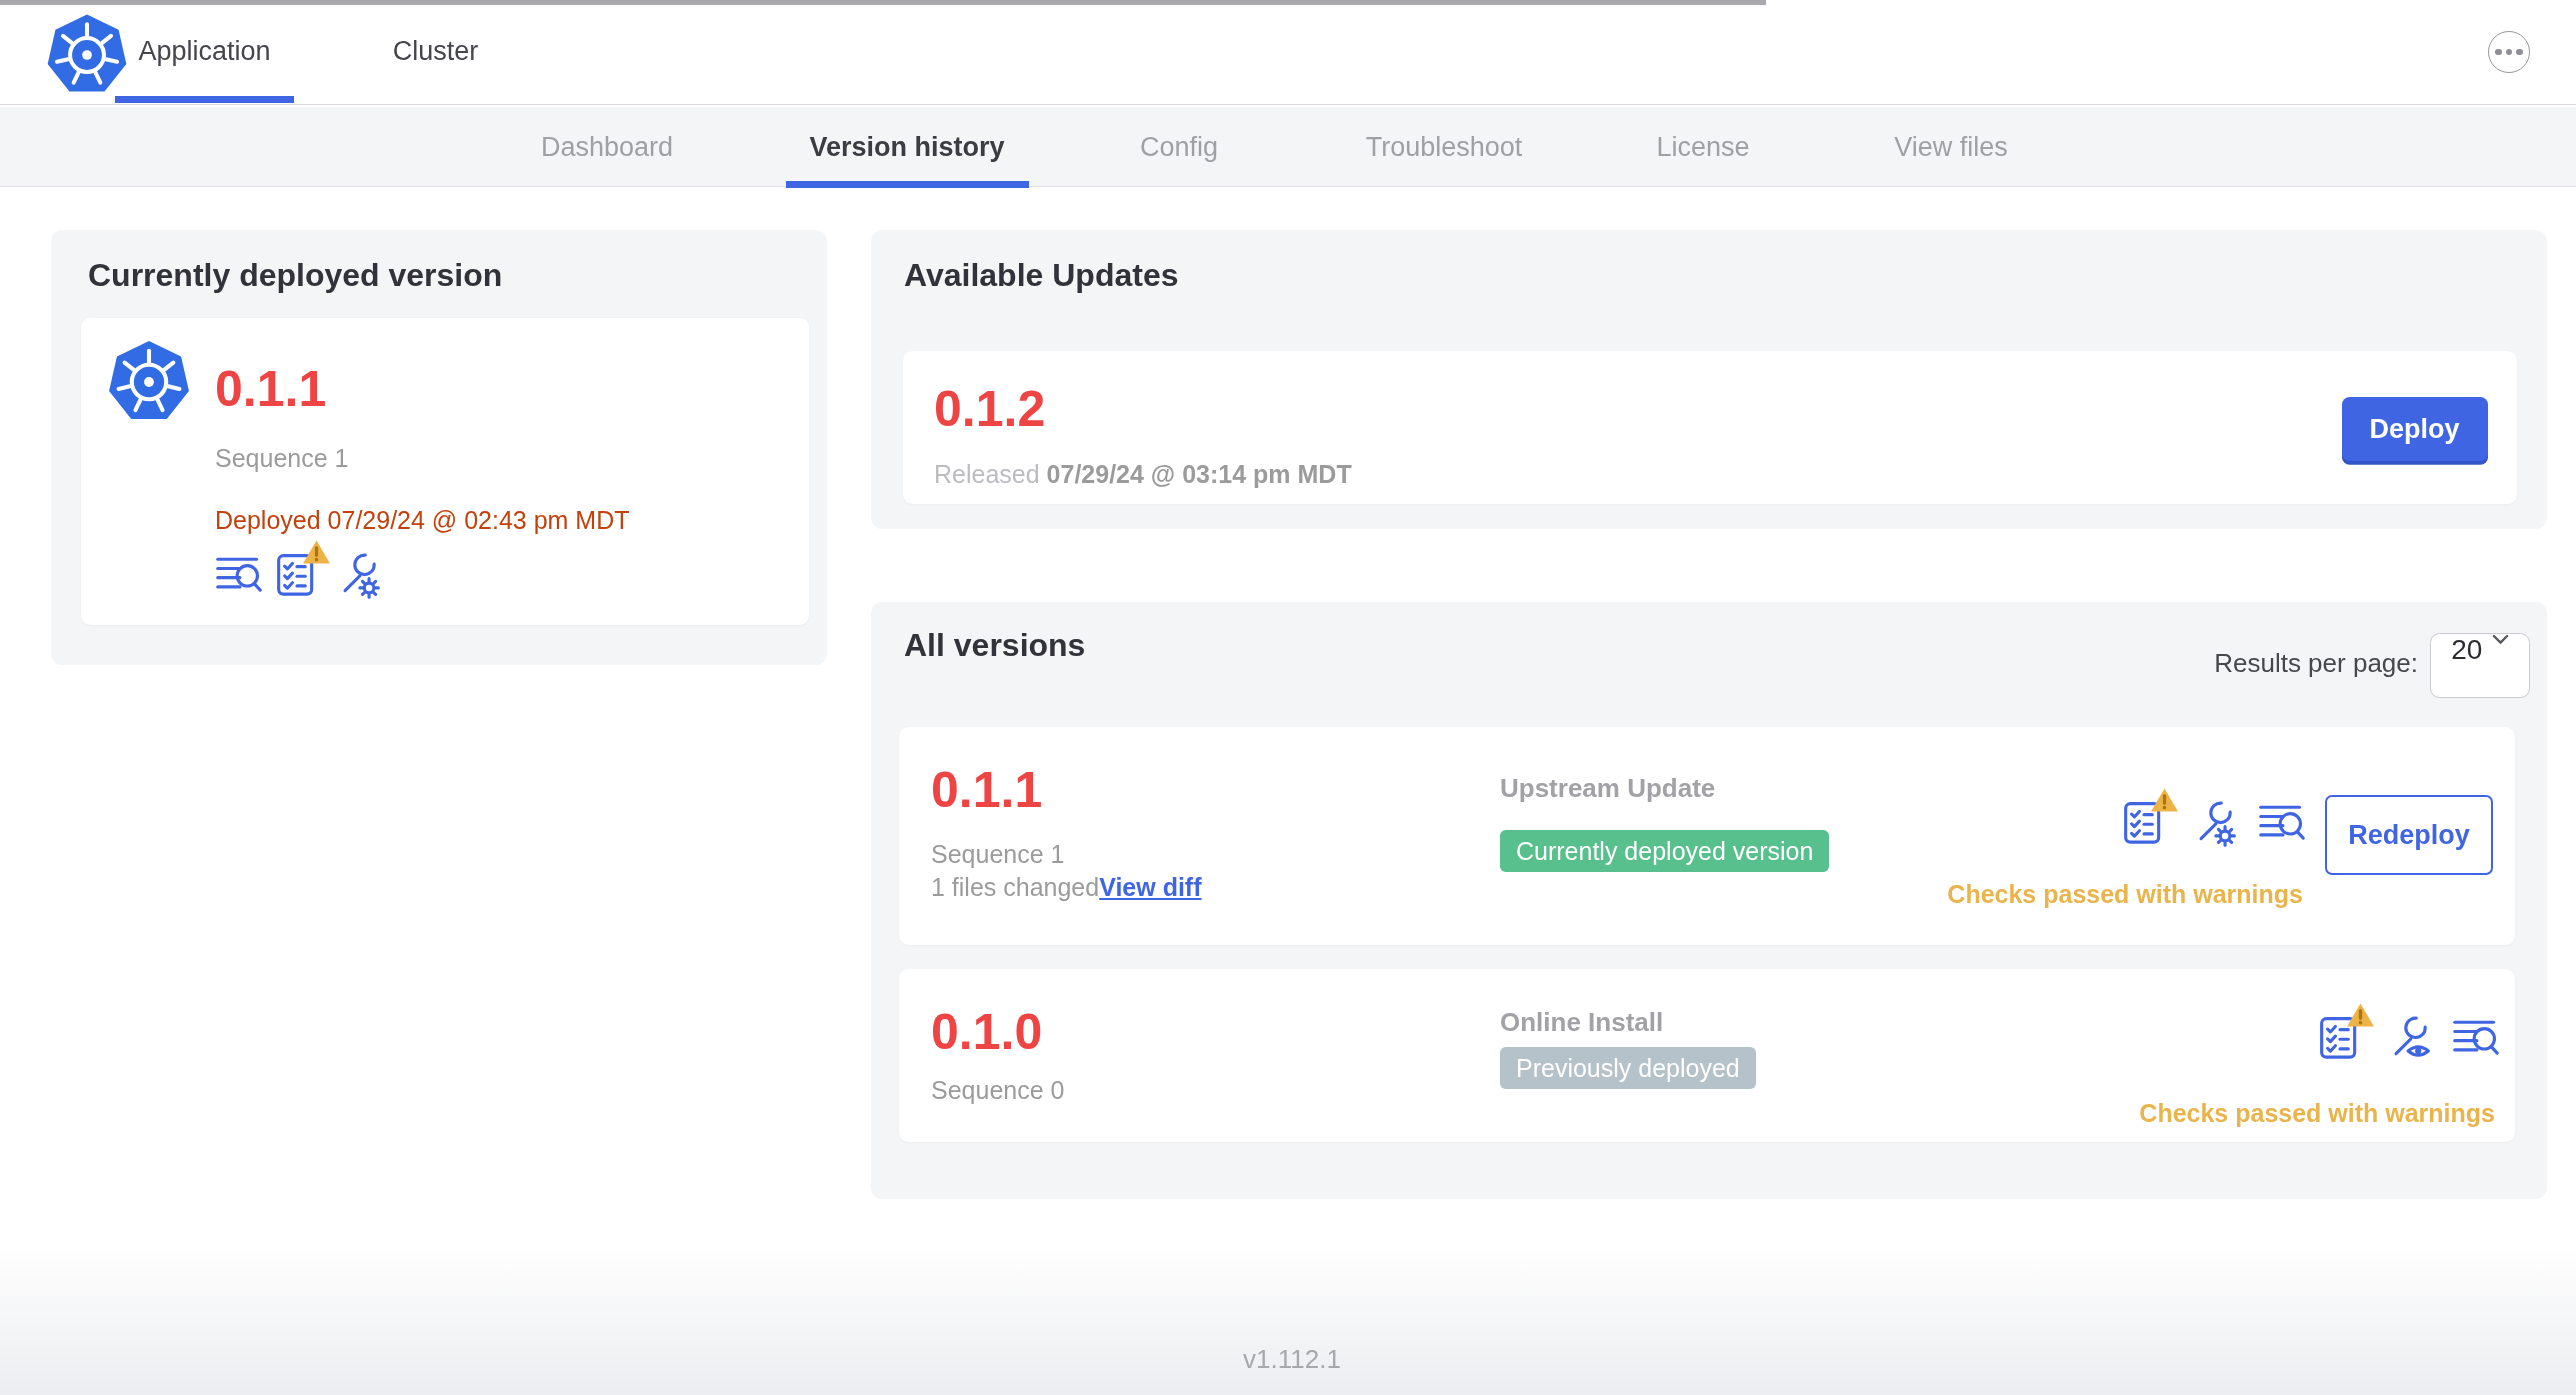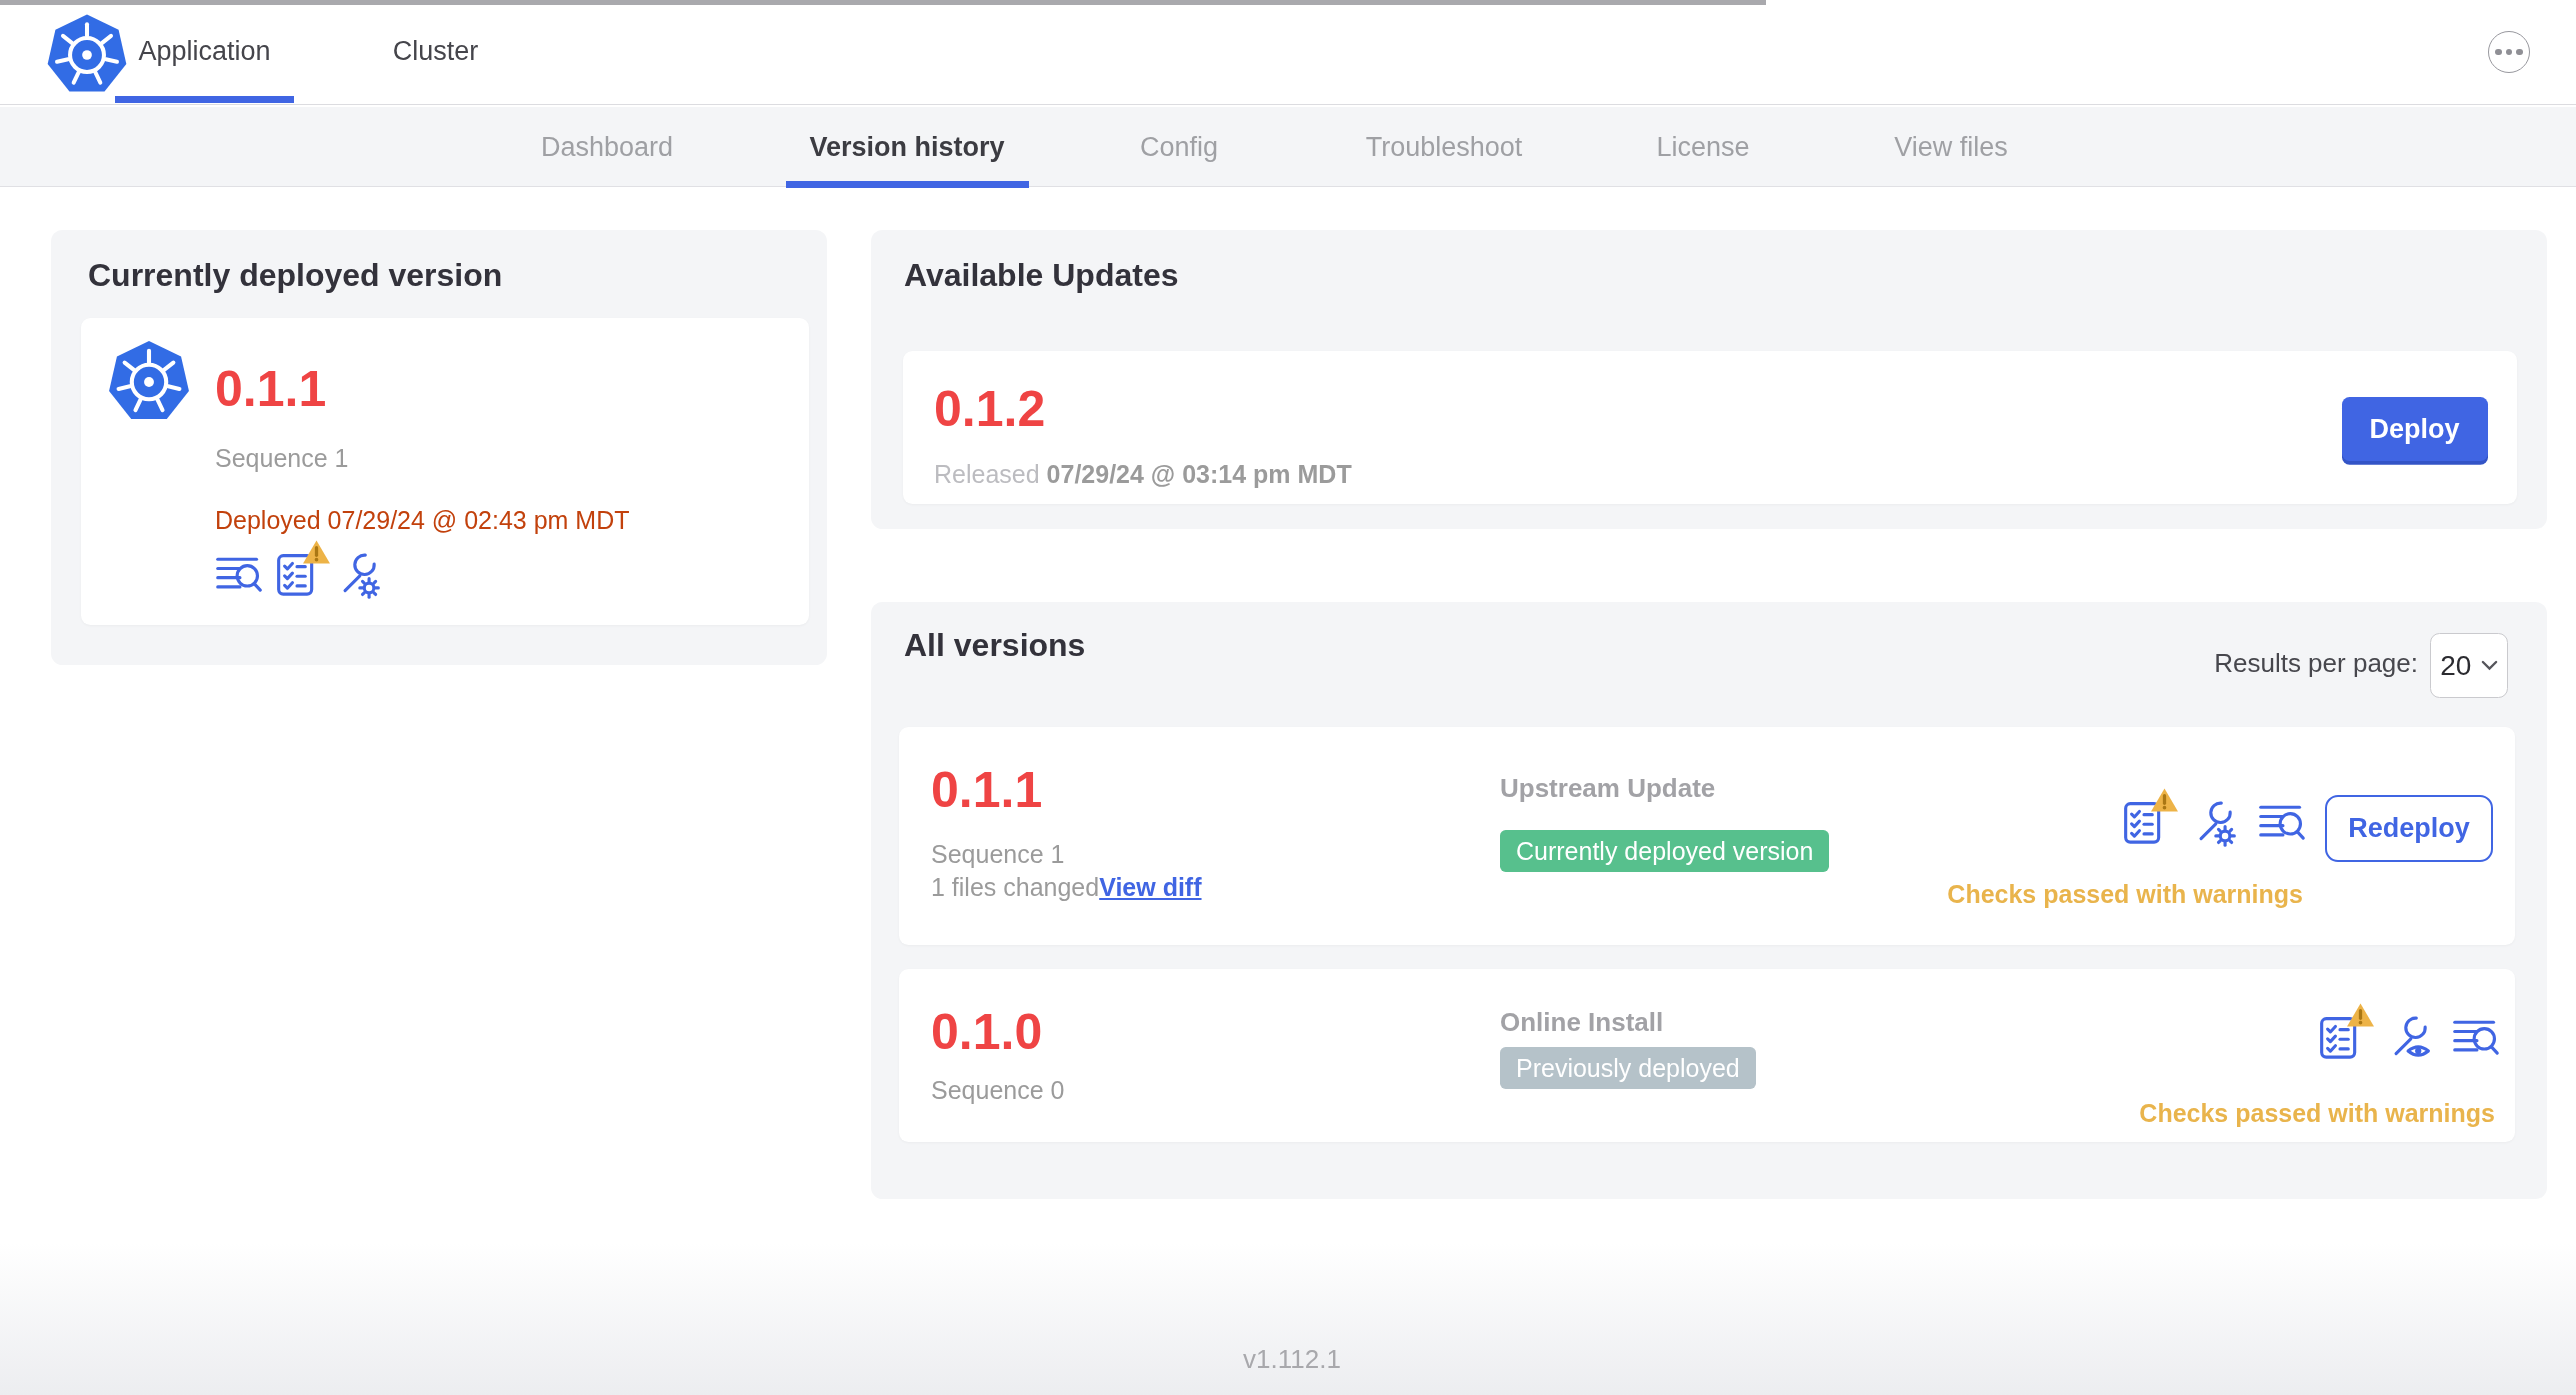--- a/index.html
+++ b/index.html
@@ -55,36 +55,36 @@
   .updates-card { left:31.5px; top:121px; width:1614px; height:153px; }
   .updates-card .v { position:absolute; left:31.5px; top:29px; }
   .updates-card .rel { position:absolute; left:31.5px; top:109px; font-size:25px; color:#bcbcc0; }
   .updates-card .rel b { color:#9b9b9b; font-weight:bold; }
   .btn-deploy { position:absolute; left:1439px; top:46px; width:146px; height:64px; border:none; cursor:pointer;
                 background:#4065e3; color:#fff; font-family:inherit; font-size:27px; font-weight:bold;
                 border-radius:7.6px; box-shadow:0 3.8px 0 #3354c6; }
 
   
   .results { position:absolute; left:1127px; top:46px; width:420px; text-align:right; font-size:26px; color:#47474d; }
-  .select { position:absolute; left:1559px; top:31px; width:78px; height:65px; background:#fff; cursor:pointer;
-            border:1.9px solid #cacace; border-radius:9.5px; display:flex; align-items:center; justify-content:center; gap:9.5px; }
+  .select { position:absolute; left:1559px; top:31px; width:100px; height:65px; background:#fff; cursor:pointer;
+            border:1.9px solid #cacace; border-radius:9.5px; display:flex; align-items:flex-start; justify-content:center; gap:9.5px; }
   .select .val { font-size:28px; color:#2b2b30; }
 
   .row-card-1 { left:28px; top:125px; width:1616px; height:218px; }
   .row-card-2 { left:28px; top:367px; width:1616px; height:173px; }
   .row-card .v { position:absolute; left:32px; }
   .row-card .seq { position:absolute; left:32px; }
   .row-card .files { position:absolute; left:32px; top:146px; font-size:25px; color:#9b9b9b; }
   .link { color:#4065e3; font-weight:bold; text-decoration:underline; cursor:pointer;text-align:right; }
   .source { position:absolute; left:601px; font-size:26px; font-weight:bold; color:#a2a2a6; }
   .badge { position:absolute; left:601px; display:inline-block; padding:6.7px 16px; border-radius:5.7px;
            font-size:25px; color:#fff; white-space:nowrap; }
   .icon-row { position:absolute; display:flex; gap:20px; }
-  .btn-redeploy { position:absolute; left:1426px; top:68px; width:168px; height:67px; background:#fff; cursor:pointer;
-                  border:2.4px solid #4065e3; border-radius:13px; color:#4065e3; font-family:inherit; font-size:27px; font-weight:bold; }
+  .btn-redeploy { position:absolute; left:1426px; top:68px; width:168px; height:80px; background:#fff; cursor:pointer;
+                  border:2.4px solid #4065e3; border-radius:7px; color:#4065e3; font-family:inherit; font-size:27px; font-weight:bold; }
   .checks { position:absolute; font-size:25px; font-weight:bold; color:#e9b44c; text-align:right; cursor:pointer; }
 
   
   .vicon { position:relative; width:48px; height:50px; }
   .vicon svg.base { display:block; }
   .vicon .warn { position:absolute; top:-11.5px; right:-8.6px; }
   .stroke { stroke:#4065e3; stroke-width:3.4; fill:none; stroke-linecap:round; stroke-linejoin:round; }
 
   
   .footer-fade { position:absolute; left:0; right:0; bottom:0; height:153px;

